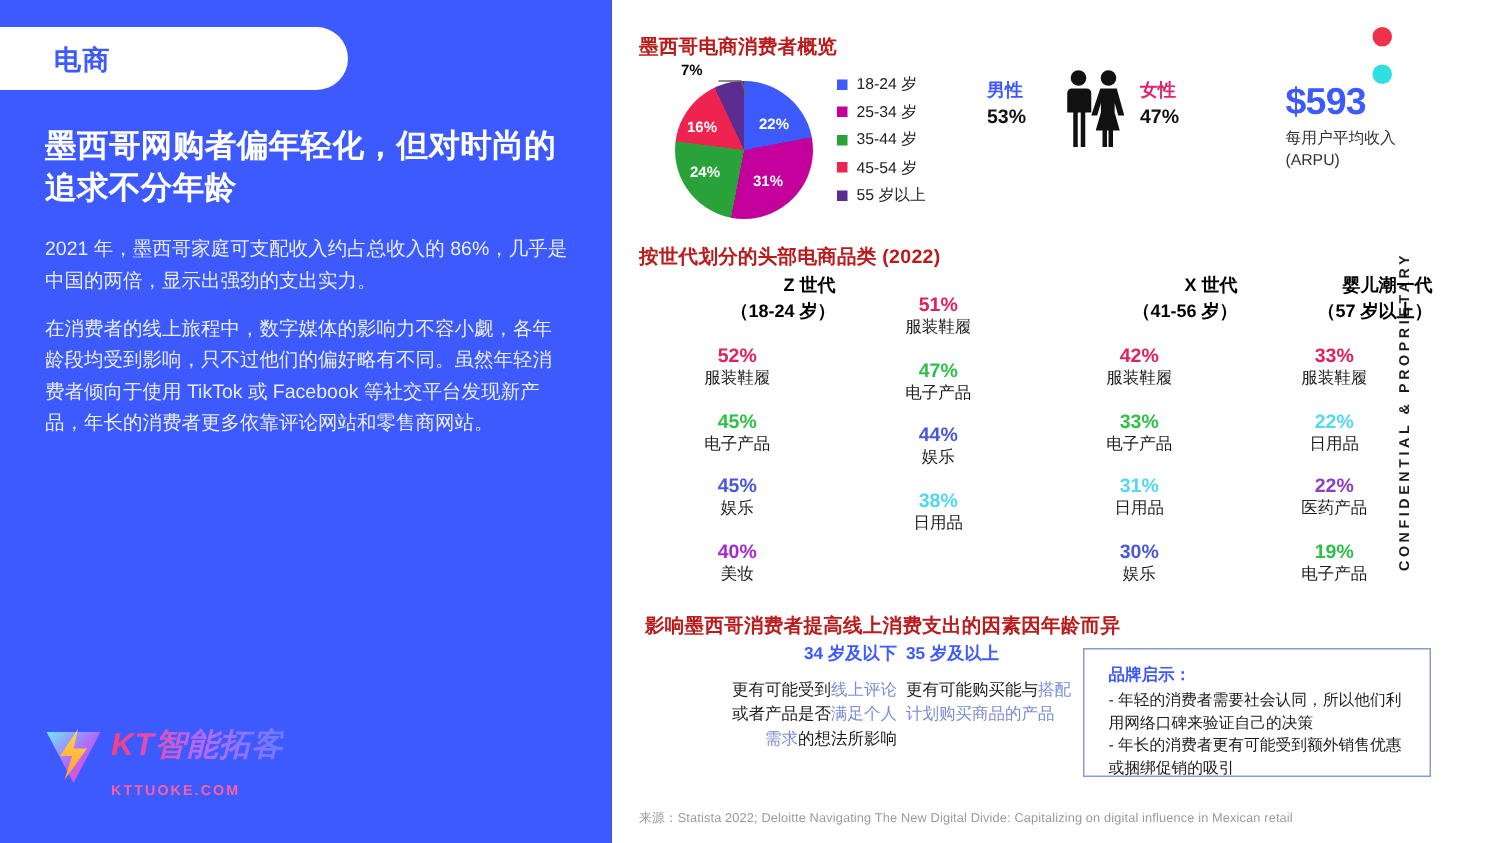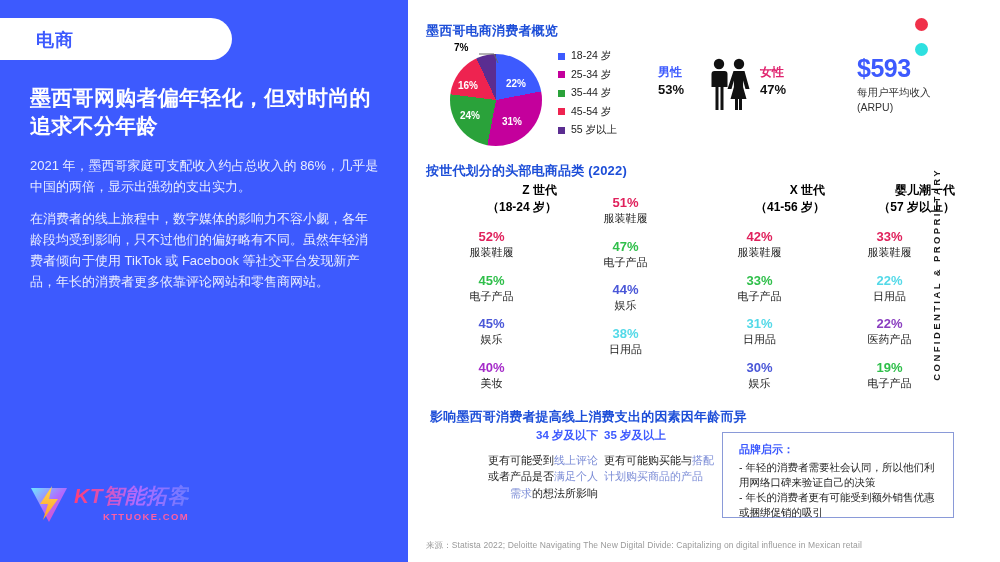--- a/index.html
+++ b/index.html
@@ -40,37 +40,37 @@
   
   #logo { position: absolute; left: 28px; bottom: 34px; width: 210px; height: 48px; }
   #logo-mark { position: absolute; left: 0; top: 2px; width: 42px; height: 42px; }
   #logo-text { position: absolute; left: 46px; top: 2px; }
   .logo-kt {
     font-size: 21px; font-weight: bold; letter-spacing: 0.5px;
     background: linear-gradient(90deg,#ff3d77 0%, #b06bff 55%, #6c7bff 100%);
     -webkit-background-clip: text; background-clip: text; color: transparent; font-style: italic;
   }
   .logo-url {
-    font-size: 9.5px; font-weight: bold; letter-spacing: 1.4px; color: #ff5fa2; margin-top: 1px; text-align: right;
+    font-size: 9.5px; font-weight: bold; letter-spacing: 1.4px; color: #ff5fa2; margin-top: 12px;
   }
 
   
   #dots { position: absolute; right: 20px; top: 18px; }
   .dot { width: 13px; height: 13px; border-radius: 50%; margin-bottom: 12px; }
 
   
   #confidential {
     position: absolute; right: 6px; top: 168px;
     writing-mode: vertical-rl; transform: rotate(180deg);
     font-size: 9.5px; font-weight: bold; letter-spacing: 2.4px; color: #1a1a1a;
   }
 
   
   .section-title {
-    position: absolute; font-size: 13px; font-weight: bold; color: #1d4ed8; letter-spacing: 0.2px;
+    position: absolute; font-size: 13px; font-weight: bold; color: #b91c1c; letter-spacing: 0.2px;
   }
   #sec1-title { left: 426px; top: 22px; }
   #sec2-title { left: 426px; top: 162px; }
   #sec3-title { left: 430px; top: 408px; }
 
   
   #pie-wrap { position: absolute; left: 444px; top: 42px; width: 120px; height: 104px; }
   #pie {
     position: absolute; left: 6px; top: 12px; width: 92px; height: 92px; border-radius: 50%;
     background: conic-gradient(
@@ -88,21 +88,21 @@
   #pl-7  { left: 10px; top: 0px; color: #000; }
   #leader { position: absolute; left: 34px; top: 9px; width: 22px; height: 14px; }
 
   
   #pie-legend { position: absolute; left: 558px; top: 48px; }
   .legend-row { display: flex; align-items: center; height: 16px; margin-bottom: 2.5px; }
   .legend-sw { width: 7px; height: 7px; margin-right: 6px; }
   .legend-tx { font-size: 10.5px; color: #222; }
 
   
-  #gender { position: absolute; left: 658px; top: 56px; width: 140px; height: 60px; }
+  #gender { position: absolute; left: 658px; top: 44px; width: 140px; height: 60px; }
   .g-label { position: absolute; font-size: 12px; font-weight: bold; }
   .g-pct { position: absolute; font-size: 13px; font-weight: bold; color: #111; }
   #g-male-l  { left: 0px;  top: 8px;  color: #3d5afe; }
   #g-male-p  { left: 0px;  top: 26px; }
   #g-fem-l   { left: 102px; top: 8px;  color: #e0236e; }
   #g-fem-p   { left: 102px; top: 26px; }
   #icon-couple { position: absolute; left: 44px; top: 0px; width: 56px; height: 56px; }
 
   
   #arpu { position: absolute; left: 822px; top: 54px; width: 150px; margin-left: 35px; }

